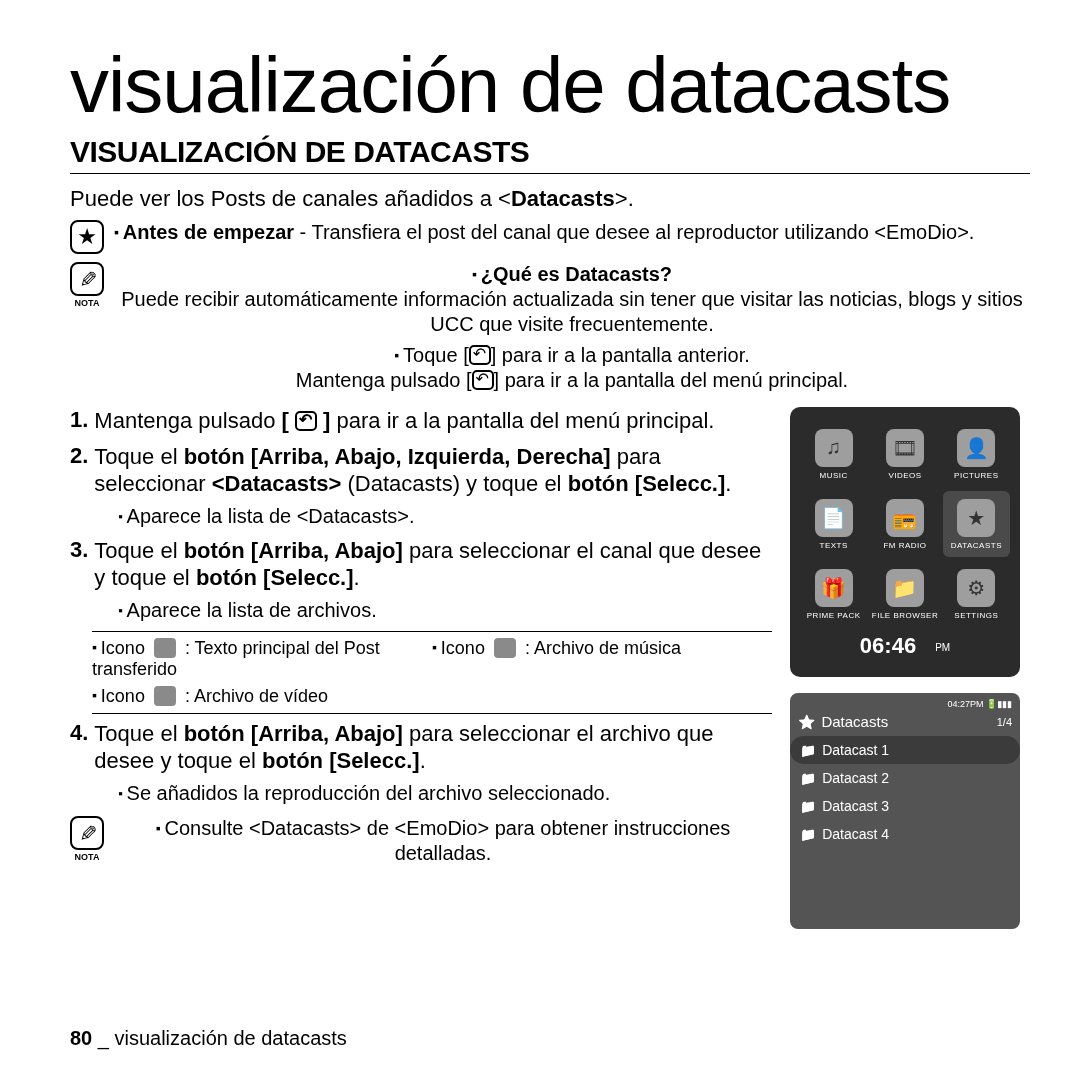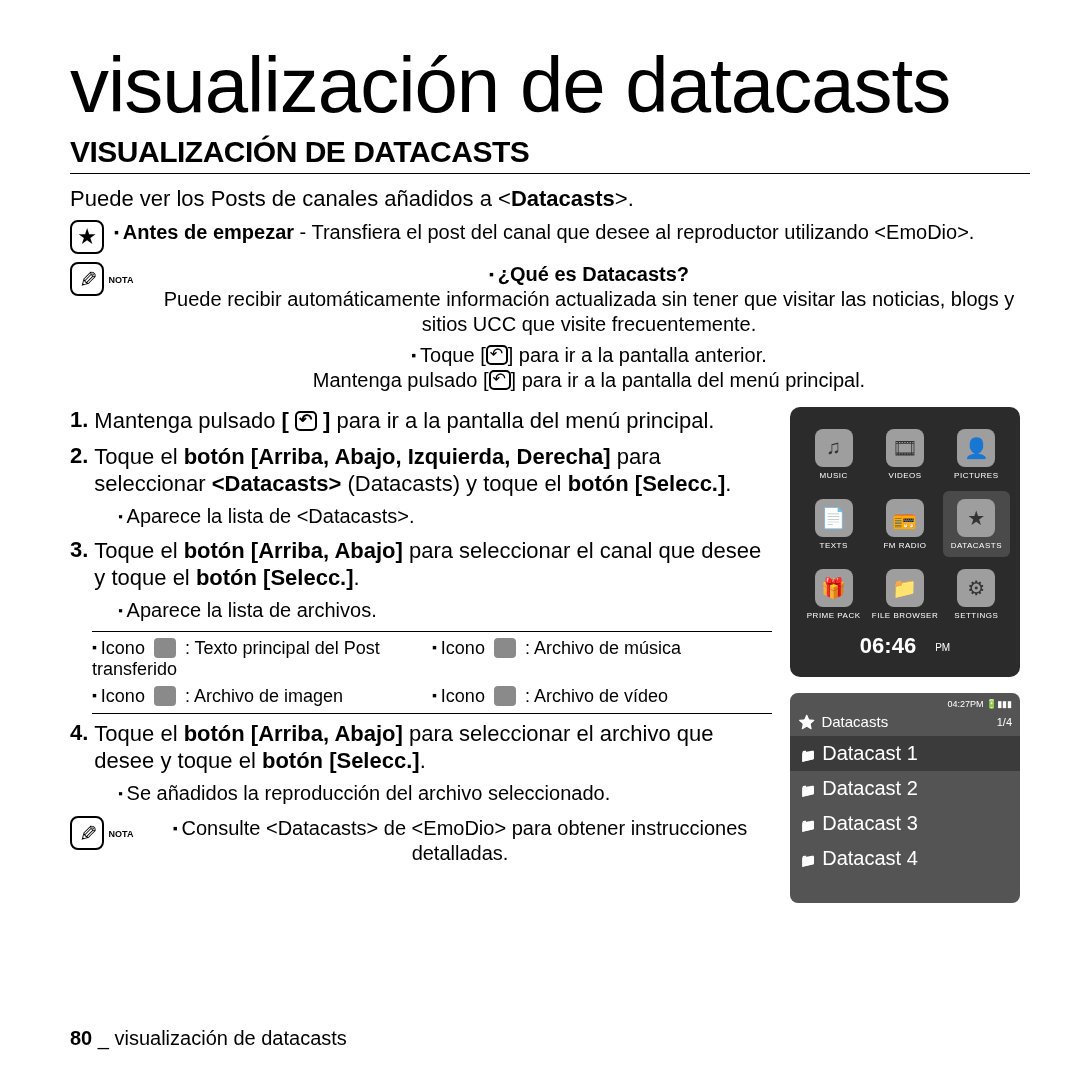--- a/index.html
+++ b/index.html
@@ -33,21 +33,21 @@
     border: 2px solid #000;
     border-radius: 8px;
     display: inline-flex;
     align-items: center;
     justify-content: center;
     font-size: 22px;
     flex-shrink: 0;
   }
   .note-badge-pencil::before { content: "✎"; transform: rotate(90deg); }
   .note-label { font-size: 9px; font-weight: 700; text-align: center; width: 34px; margin-top: 2px; }
-  .note-badge-col { display:flex; flex-direction:row; align-items:center; }
+  .note-badge-col { display:flex; flex-direction:column; align-items:center; }
   .note-text { font-size: 20px; line-height: 1.25; text-align: center; }
   .bullet-line::before { content: "▪ "; font-size: 14px; vertical-align: 2px; }
   .back-icon {
     display:inline-block; width:22px; height:20px; border:2px solid #000;
     border-radius:5px; vertical-align:-3px; position:relative;
   }
   .back-icon::after{
     content:"↶"; position:absolute; left:2px; top:-3px; font-size:16px;
   }
   .main-columns { display:flex; gap:18px; margin-top:14px; }
@@ -76,27 +76,27 @@
   .menu-ico {
     width:38px; height:38px; border-radius:8px; background:#9e9e9e;
     display:flex; align-items:center; justify-content:center; color:#333; font-size:20px;
   }
   .menu-lbl { font-size:8px; letter-spacing:0.5px; }
   .clock { text-align:center; font-size:22px; font-weight:700; margin-top:6px;}
   .clock sub{font-size:10px; vertical-align:2px; font-weight:400; margin-left:19px;}
 
   
   .device2 {
-    width:230px; height:210px; background:#545454; border-radius:8px;
+    width:230px; height:236px; background:#545454; border-radius:8px;
     margin-top:16px; color:#fff; font-size:14px; padding:6px 0 0 0;
   }
   .device2 .bar { display:flex; justify-content:flex-end; font-size:9px; padding:0 8px;}
   .device2 .hdr { display:flex; align-items:center; gap:6px; padding:4px 8px 6px 8px; font-size:15px;}
   .device2 .count{ margin-left:auto; font-size:11px;}
-  .device2 .row{ padding:6px 10px; font-size:20px;}
+  .device2 .row{ padding:6px 10px; font-size:14px;border-radius:14px;}
   .device2 .row.sel{ background:#3b3b3b;}
   .folder-ico::before{content:"📁"; filter:grayscale(1) brightness(1.4); margin-right:6px; font-size:13px;}
   .star-ico::before{content:"⭐"; filter:grayscale(1) brightness(1.4); font-size:14px;}
 </style>
 </head>
 <body>
 
 <div class="page-title">visualización de datacasts</div>
 <div class="section-title">VISUALIZACIÓN DE DATACASTS</div>
 <hr class="hr">
@@ -150,21 +150,20 @@
       <div class="ol-text">
         <span>Toque el </span><b>botón [Arriba, Abajo]</b><span> para seleccionar el canal que desee y toque el </span><b>botón [Selecc.]</b><span>.</span>
         <div class="sub-bullet">Aparece la lista de archivos.</div>
       </div>
     </div>
 
     <hr class="hr-thin" style="margin-left:22px;">
     <div class="icon-table">
       <div><span class="bullet-line"></span><span>Icono </span><span class="mini-icon"></span><span> : Texto principal del Post transferido</span></div>
       <div><span class="bullet-line"></span><span>Icono </span><span class="mini-icon"></span><span> : Archivo de música</span></div>
-      <div><span class="bullet-line"></span><span>Icono </span><span class="mini-icon"></span><span> : Archivo de imagen</span></div>
       <div><span class="bullet-line"></span><span>Icono </span><span class="mini-icon"></span><span> : Archivo de vídeo</span></div>
     </div>
     <hr class="hr-thin" style="margin-left:22px;">
 
     <div class="ol-item">
       <span class="num">4.</span>
       <div class="ol-text">
         <span>Toque el </span><b>botón [Arriba, Abajo]</b><span> para seleccionar el archivo que desee y toque el </span><b>botón [Selecc.]</b><span>.</span>
         <div class="sub-bullet">Se añadidos la reproducción del archivo seleccionado.</div>
       </div>

